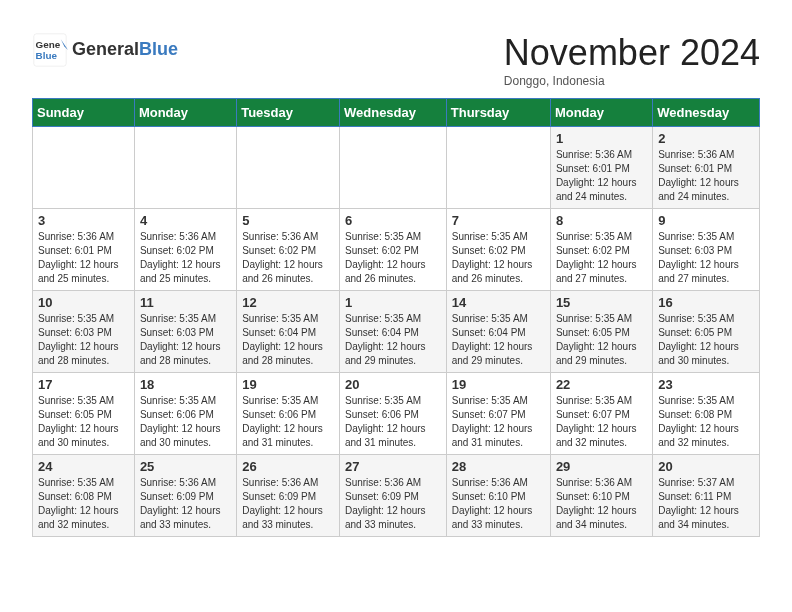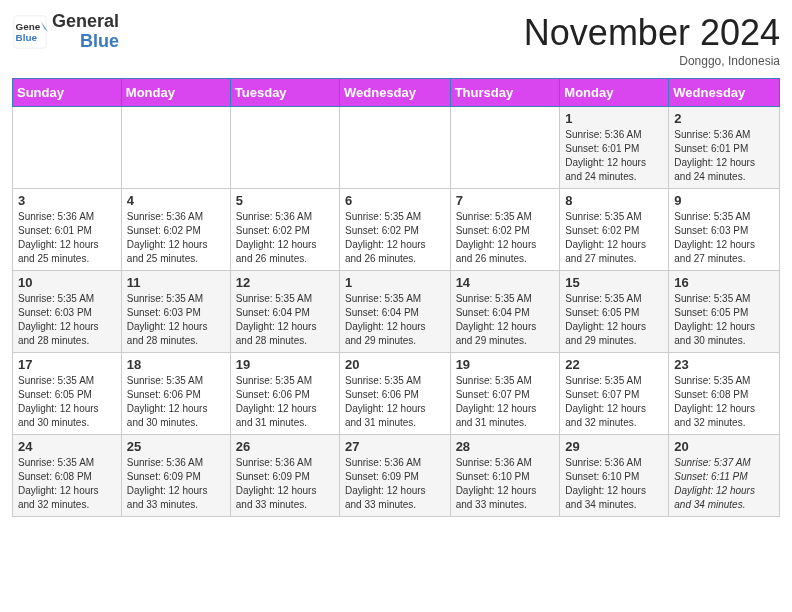--- a/index.html
+++ b/index.html
@@ -4,71 +4,69 @@
   <style>
     * { box-sizing: border-box; margin: 0; padding: 0; }
     body {
       font-family: Arial, sans-serif;
       background: #fff;
       width: 792px;
       min-height: 612px;
     }
     .page {
       width: 792px;
-      padding: 12px;
+      padding: 32px;
     }
     .header {
       display: flex;
       justify-content: space-between;
       align-items: flex-start;
       margin-bottom: 10px;
     }
     .logo {
       display: flex;
       align-items: center;
     }
     .logo-text {
       display: flex;
-      flex-direction: column;
+      flex-direction: row;
       line-height: 1.1;
-      text-align: right;
     }
     .logo-general {
       font-size: 18px;
       font-weight: bold;
       color: #333;
     }
     .logo-blue {
       font-size: 18px;
       font-weight: bold;
       color: #3a7abf;
     }
     .logo-icon {
       width: 36px;
       height: 36px;
       margin-right: 4px;
     }
     .title-block {
-      text-align: right;
     }
     .month-title {
       font-size: 36px;
       font-weight: normal;
       color: #222;
     }
     .location {
       font-size: 12px;
       color: #555;
     }
     .calendar {
       width: 100%;
       border-collapse: collapse;
     }
     .calendar thead th {
-      background-color: #d946ef;
+      background-color: #15803d;
       color: #fff;
       font-size: 13px;
       padding: 6px 4px;
       text-align: left;
       border: 1px solid #3a7abf;
     }
     .calendar tbody td {
       vertical-align: top;
       border: 1px solid #ccc;
       padding: 4px 5px;
@@ -318,20 +316,20 @@
 Daylight: 12 hours and 33 minutes.</div>
           </td>
           <td>
             <span class="day-num">29</span>
             <div class="day-info" style="white-space: pre-line;">Sunrise: 5:36 AM
 Sunset: 6:10 PM
 Daylight: 12 hours and 34 minutes.</div>
           </td>
           <td>
             <span class="day-num">20</span>
-            <div class="day-info" style="white-space: pre-line; font-style: italic;">Sunrise: 5:37 AM
+            <div class="day-info" style="white-space: pre-line;">Sunrise: 5:37 AM
 Sunset: 6:11 PM
 Daylight: 12 hours and 34 minutes.</div>
           </td>
         </tr>
       </tbody>
   </table>
 </div>
 
 </body></html>

